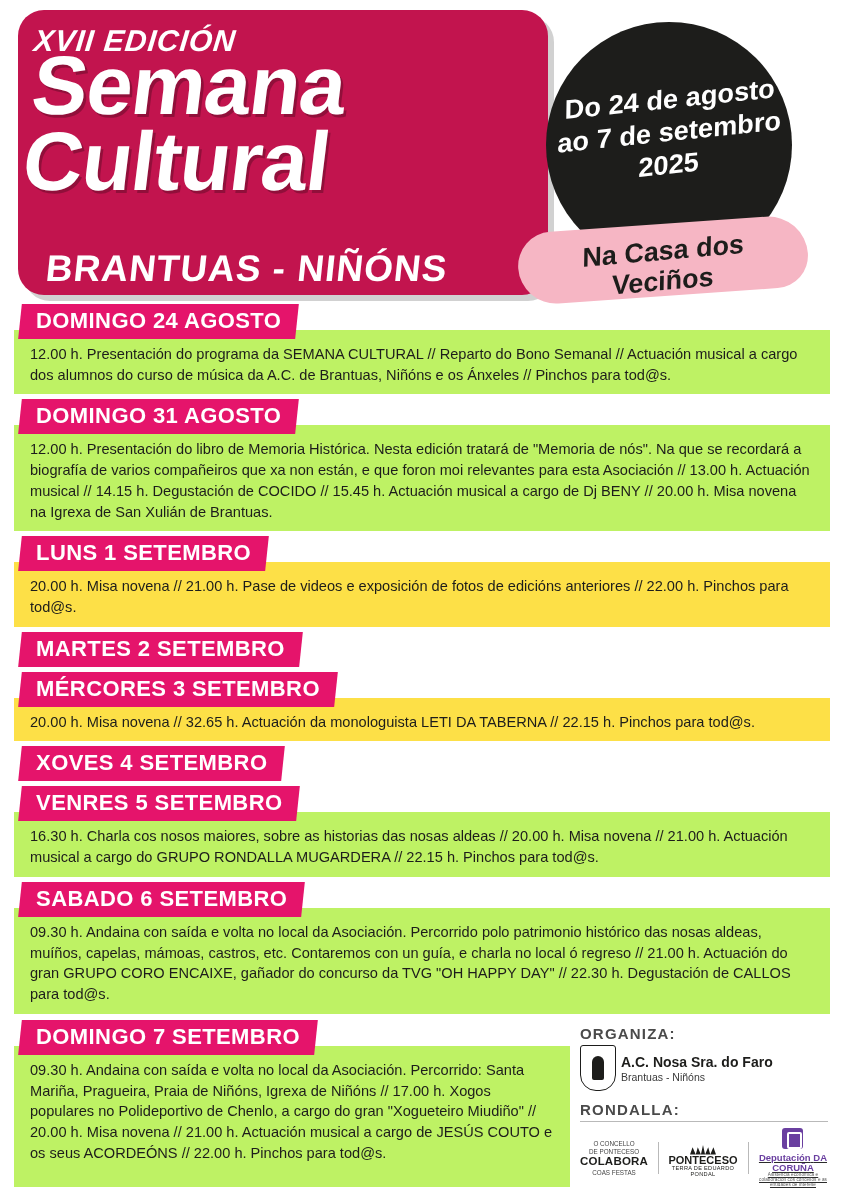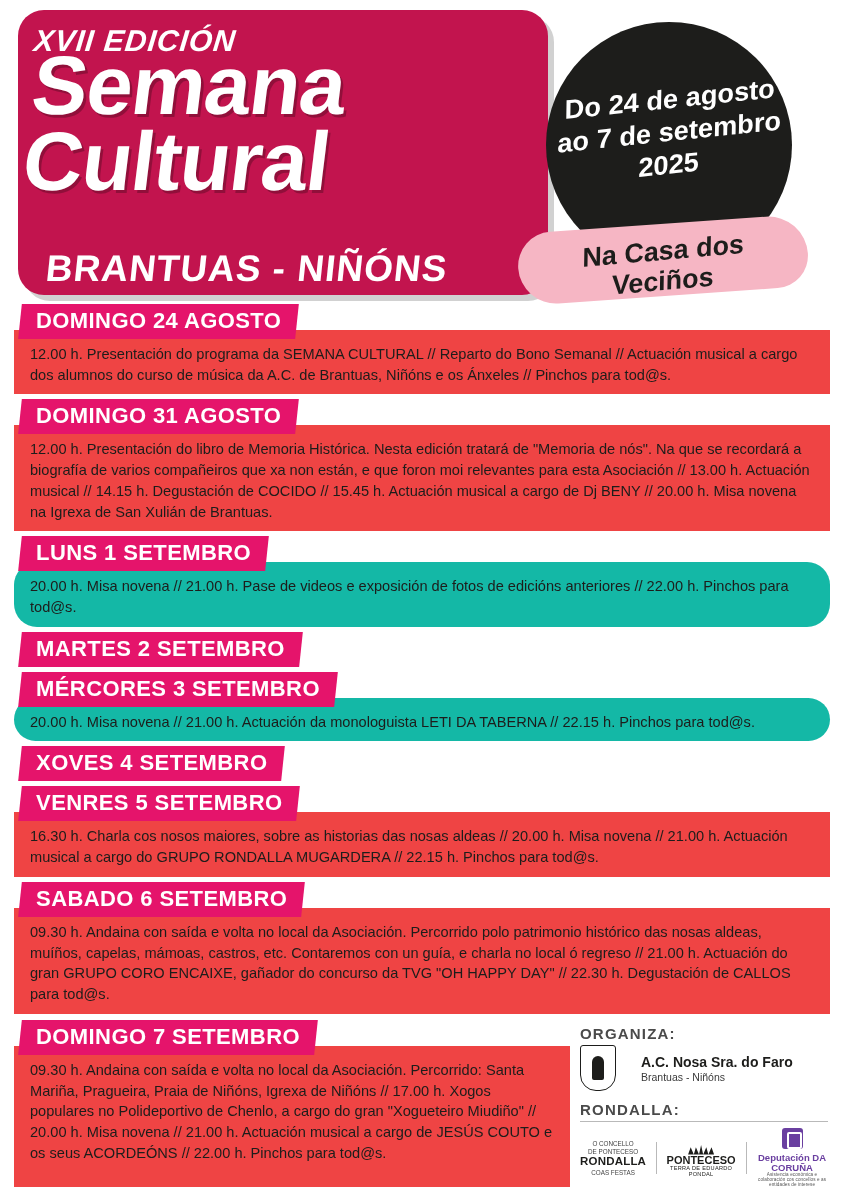--- a/index.html
+++ b/index.html
@@ -113,28 +113,28 @@
     font-size:22px;
     letter-spacing:0.4px;
     padding:4px 16px 5px 16px;
     transform:skewX(-6deg);
     margin-left:6px;
     position:relative;
     z-index:3;
   }
   .day-head span{display:inline-block;transform:skewX(6deg);}
   .day-body{
-    background:#ef4444;
+    background:#bef264;
     margin-top:-9px;
     padding:14px 16px 9px 16px;
     font-size:14.6px;
     line-height:1.42;
     color:#1d1d1b;
   }
-  .day-body.light{background:#14b8a6;border-radius:23px;}
+  .day-body.light{background:#fde047;}
 
   
   .footer{
     position:absolute;
     left:0;right:0;bottom:0;
     height:150px;
   }
   .last-day{
     position:absolute;
     left:14px;bottom:8px;
@@ -152,21 +152,21 @@
   .org-label{
     font-size:15px;
     letter-spacing:1.2px;
     color:#4a4a4a;
     font-weight:bold;
     margin-bottom:3px;
   }
   .org-main{
     display:flex;
     align-items:center;
-    gap:25px;
+    gap:5px;
     margin-bottom:10px;
   }
   .org-crest{
     width:34px;height:44px;
     border:1.6px solid #1d1d1b;
     border-radius:3px 3px 16px 16px;
     display:flex;align-items:center;justify-content:center;
   }
   .org-crest .fig{
     width:12px;height:24px;
@@ -201,21 +201,21 @@
   .cc1 b{font-size:11.5px;color:#1d1d1b;letter-spacing:0.2px;}
   .divider-v{width:1px;height:32px;background:#b9b9b9;}
   .pont-logo{display:flex;align-items:center;}
   .pont-glyph{
     width:26px;height:16px;
     background:#1d1d1b;
     clip-path:polygon(0% 100%,10% 55%,22% 100%,30% 55%,42% 100%,50% 40%,58% 100%,70% 55%,78% 100%,90% 55%,100% 100%);
   }
   .pont-text{font-size:11px;font-weight:bold;color:#1d1d1b;line-height:1.05;}
   .pont-text small{display:block;font-size:5.6px;font-weight:normal;letter-spacing:0.3px;}
-  .dep-logo{display:flex;align-items:center;gap:4px;}
+  .dep-logo{display:flex;align-items:center;gap:4px;text-decoration:underline;}
   .dep-mark{
     width:21px;height:21px;
     background:#6a3fa0;
     border-radius:3px;
     position:relative;
   }
   .dep-mark:after{
     content:"";
     position:absolute;left:5px;top:4px;
     width:11px;height:13px;
@@ -260,21 +260,21 @@
     <div class="day-head"><span>LUNS 1 SETEMBRO</span></div>
     <div class="day-body light">20.00 h. Misa novena  //  21.00 h. Pase de videos e exposición de fotos de edicións anteriores  //  22.00 h. Pinchos para tod@s.</div>
   </div>
 
   <div class="day">
     <div class="day-head"><span>MARTES 2 SETEMBRO</span></div>
   </div>
 
   <div class="day">
     <div class="day-head"><span>MÉRCORES 3 SETEMBRO</span></div>
-    <div class="day-body light">20.00 h. Misa novena  //  21.00 h. Actuación da monologuista LETI DA TABERNA  //  22.15 h. Pinchos para tod@s.</div>
+    <div class="day-body light">20.00 h. Misa novena  //  32.65 h. Actuación da monologuista LETI DA TABERNA  //  22.15 h. Pinchos para tod@s.</div>
   </div>
 
   <div class="day">
     <div class="day-head"><span>XOVES 4 SETEMBRO</span></div>
   </div>
 
   <div class="day">
     <div class="day-head"><span>VENRES 5 SETEMBRO</span></div>
     <div class="day-body">16.30 h. Charla cos nosos maiores, sobre as historias das nosas aldeas  //  20.00 h. Misa novena  //  21.00 h. Actuación musical a cargo do GRUPO RONDALLA MUGARDERA  //  22.15 h. Pinchos para tod@s.</div>
   </div>
@@ -305,21 +305,21 @@
       </div>
     </div>
 
     <div class="org-label">RONDALLA:</div>
     <div class="collab-row">
 
       <div class="collab-item">
         <div class="cc1">
           <span>O CONCELLO</span><br>
           <span>DE PONTECESO</span><br>
-          <b>RONDALLA</b><br>
+          <b>COLABORA</b><br>
           <span>COAS FESTAS</span>
         </div>
       </div>
 
       <div class="divider-v"></div>
 
       <div class="collab-item pont-logo">
         <div class="pont-glyph"></div>
         <div class="pont-text">
           <span>PONTECESO</span>

